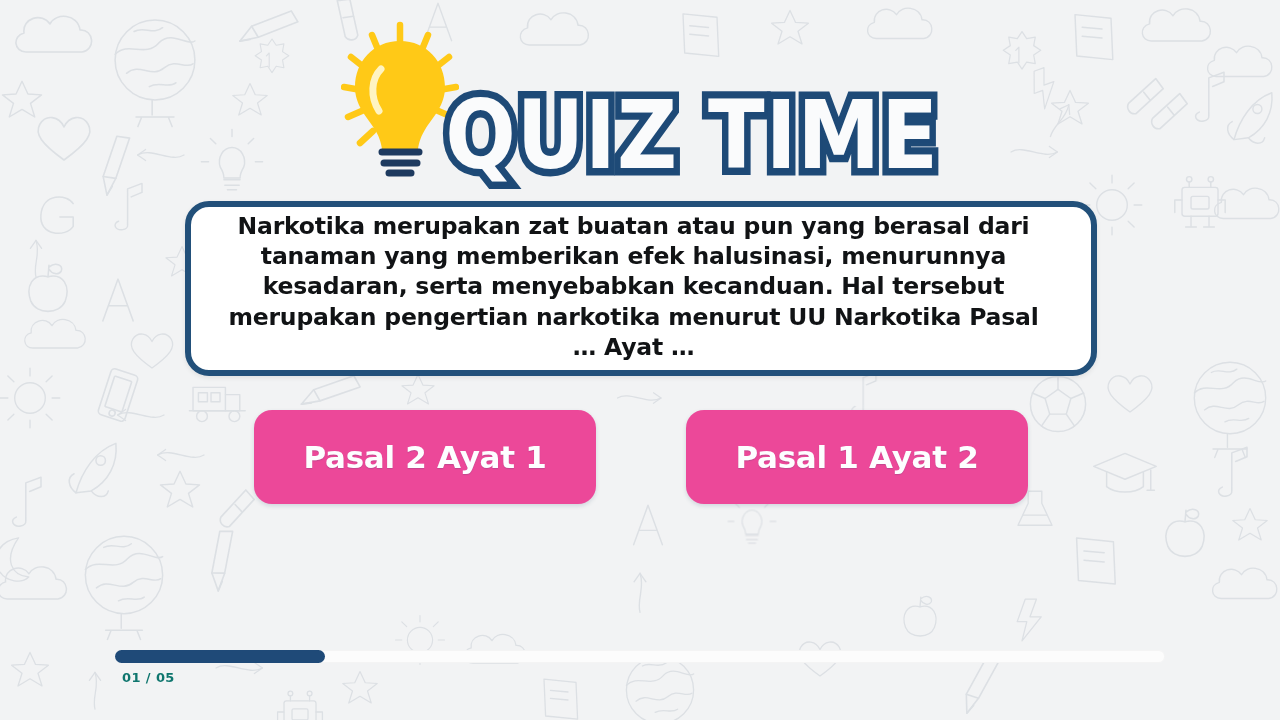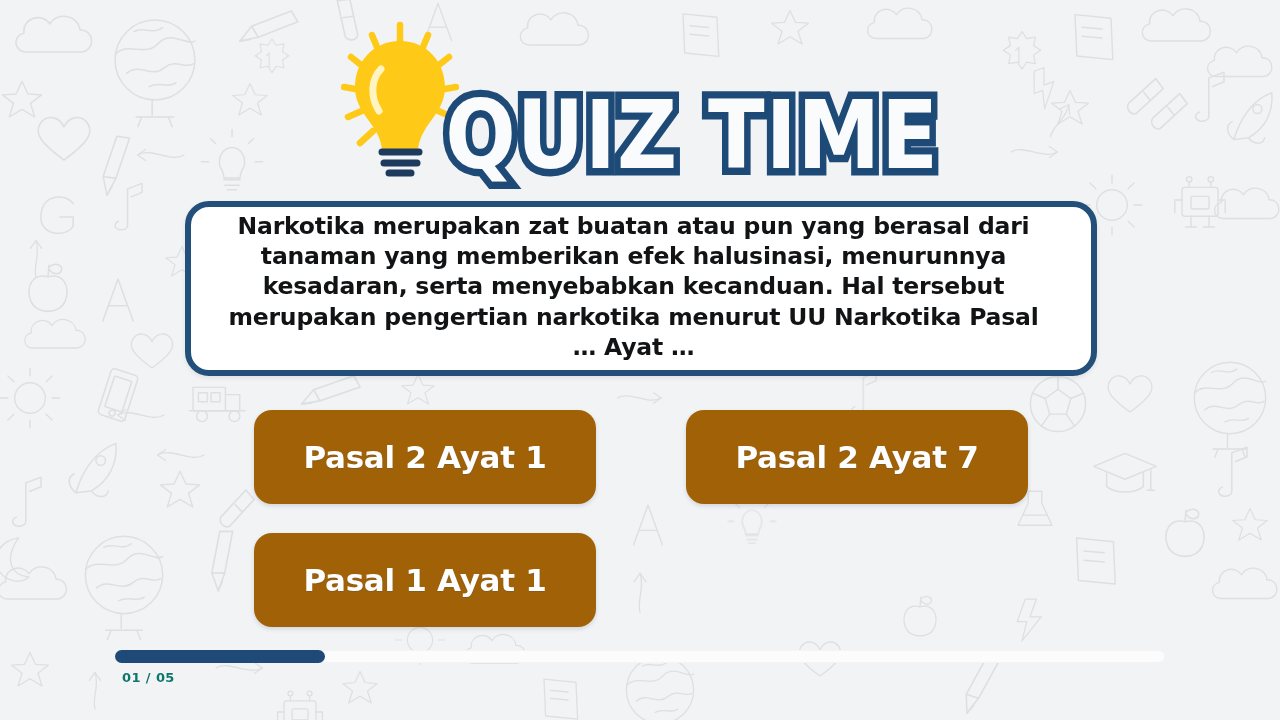--- a/index.html
+++ b/index.html
@@ -99,21 +99,21 @@
     left:254px; top:410px;
     width:775px;
     z-index:3;
     display:grid;
     grid-template-columns:342px 342px;
     grid-template-rows:94px 94px;
     column-gap:90px;
     row-gap:29px;
   }
   .answer-btn {
-    background:#a16207;
+    background:#ec4899;
     border:none;
     border-radius:18px;
     color:#FDFEFF;
     font-family:"DejaVu Sans", sans-serif;
     font-weight:bold;
     font-size:31px;
     letter-spacing:-0.3px;
     display:flex;
     align-items:center;
     justify-content:center;
@@ -402,22 +402,21 @@
       <div id="quiz-title">QUIZ TIME</div>
     </div>
   </div>
 
   <div id="question-card">
     <div id="question-text">Narkotika merupakan zat buatan atau pun yang berasal dari tanaman yang memberikan efek halusinasi, menurunnya kesadaran, serta menyebabkan kecanduan. Hal tersebut merupakan pengertian narkotika menurut UU Narkotika Pasal … Ayat …</div>
   </div>
 
   <div id="answers">
     <button class="answer-btn">Pasal 2 Ayat 1</button>
-    <button class="answer-btn">Pasal 2 Ayat 7</button>
-    <button class="answer-btn">Pasal 1 Ayat 1</button>
+    <button class="answer-btn">Pasal 1 Ayat 2</button>
   </div>
 
   <div id="progress-wrap">
     <div id="progress-track">
       <div id="progress-fill"></div>
     </div>
     <div id="progress-label">01 / 05</div>
   </div>
 
 </div>

